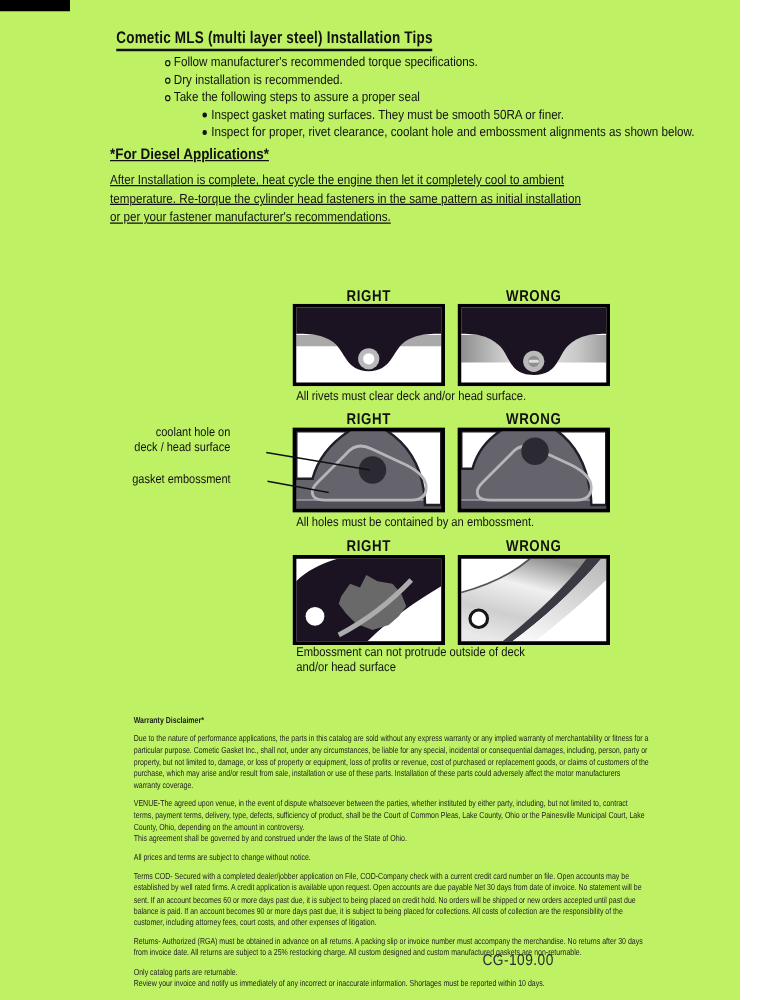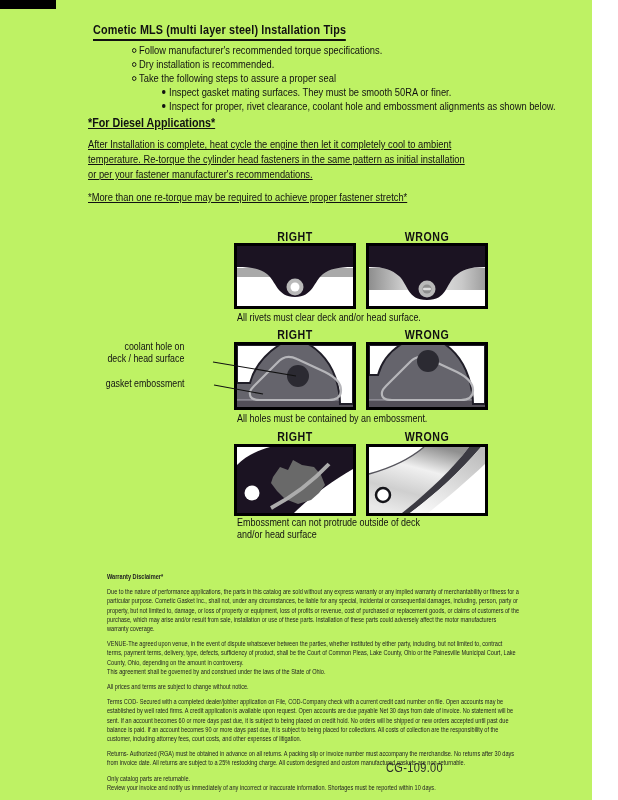--- a/index.html
+++ b/index.html
@@ -79,23 +79,20 @@
       <span>Inspect for proper, rivet clearance, coolant hole and embossment alignments as shown below.</span>
     </div>
   </div>
 
   <div class="diesel">
     <div class="diesel-h cx">*For Diesel Applications*</div>
     <div class="para">
       <div class="ln cx">After Installation is complete, heat cycle the engine then let it completely cool to ambient</div>
       <div class="ln cx">temperature. Re-torque the cylinder head fasteners in the same pattern as initial installation</div>
       <div class="ln cx">or per your fastener manufacturer's recommendations.</div>
-    </div>
-    <div class="para">
-      <div class="ln cx">*More than one re-torque may be required to achieve proper fastener stretch*</div>
     </div>
   </div>
 
   <div class="dg-label" style="left:234px;top:230px;">RIGHT</div>
   <div class="dg-label" style="left:366px;top:230px;">WRONG</div>
 
   <div class="panel" style="left:234px;top:243px;height:66px;">
     <svg width="122" height="66" viewBox="0 0 122 66">
       <rect x="0" y="0" width="122" height="66" fill="#ffffff"></rect>
       <rect x="3" y="25" width="116" height="9" fill="#a9a9a9"></rect>

